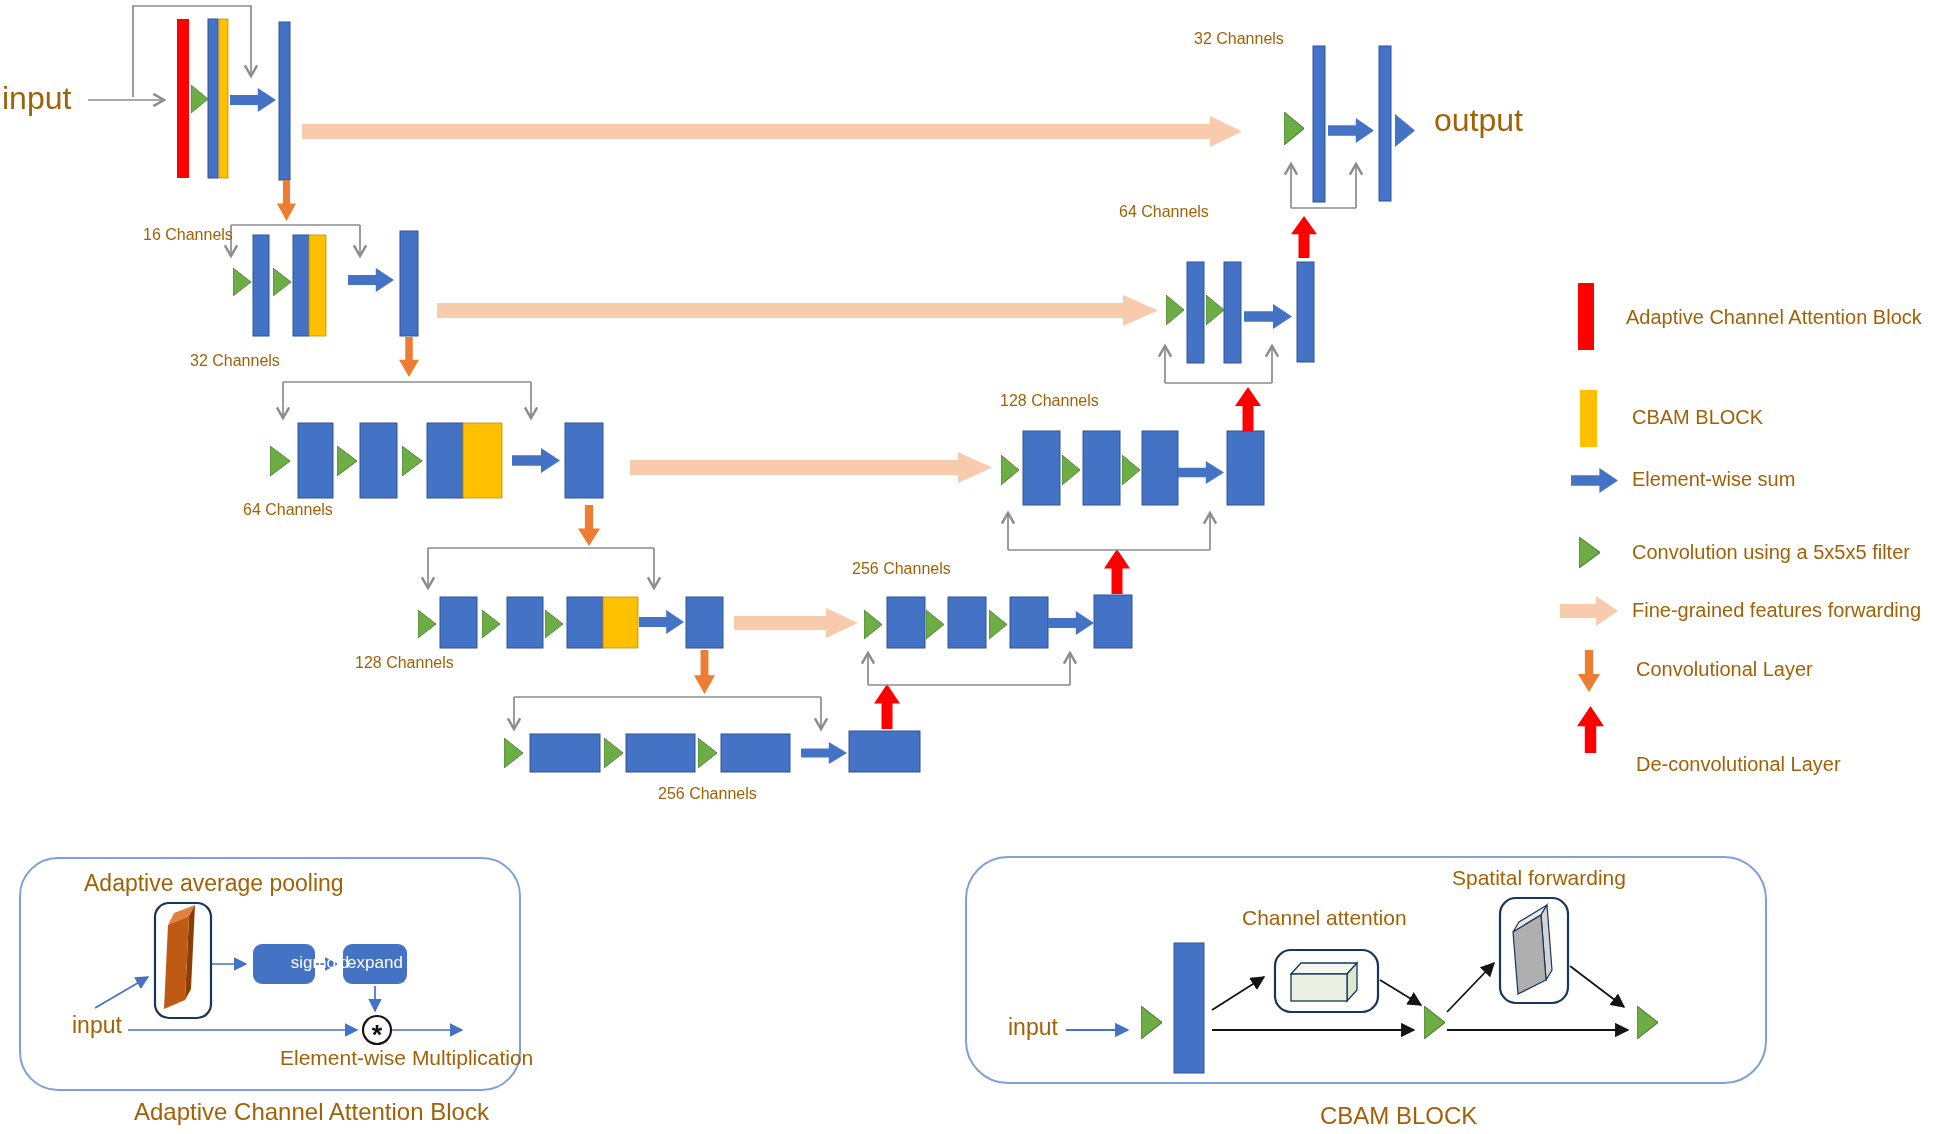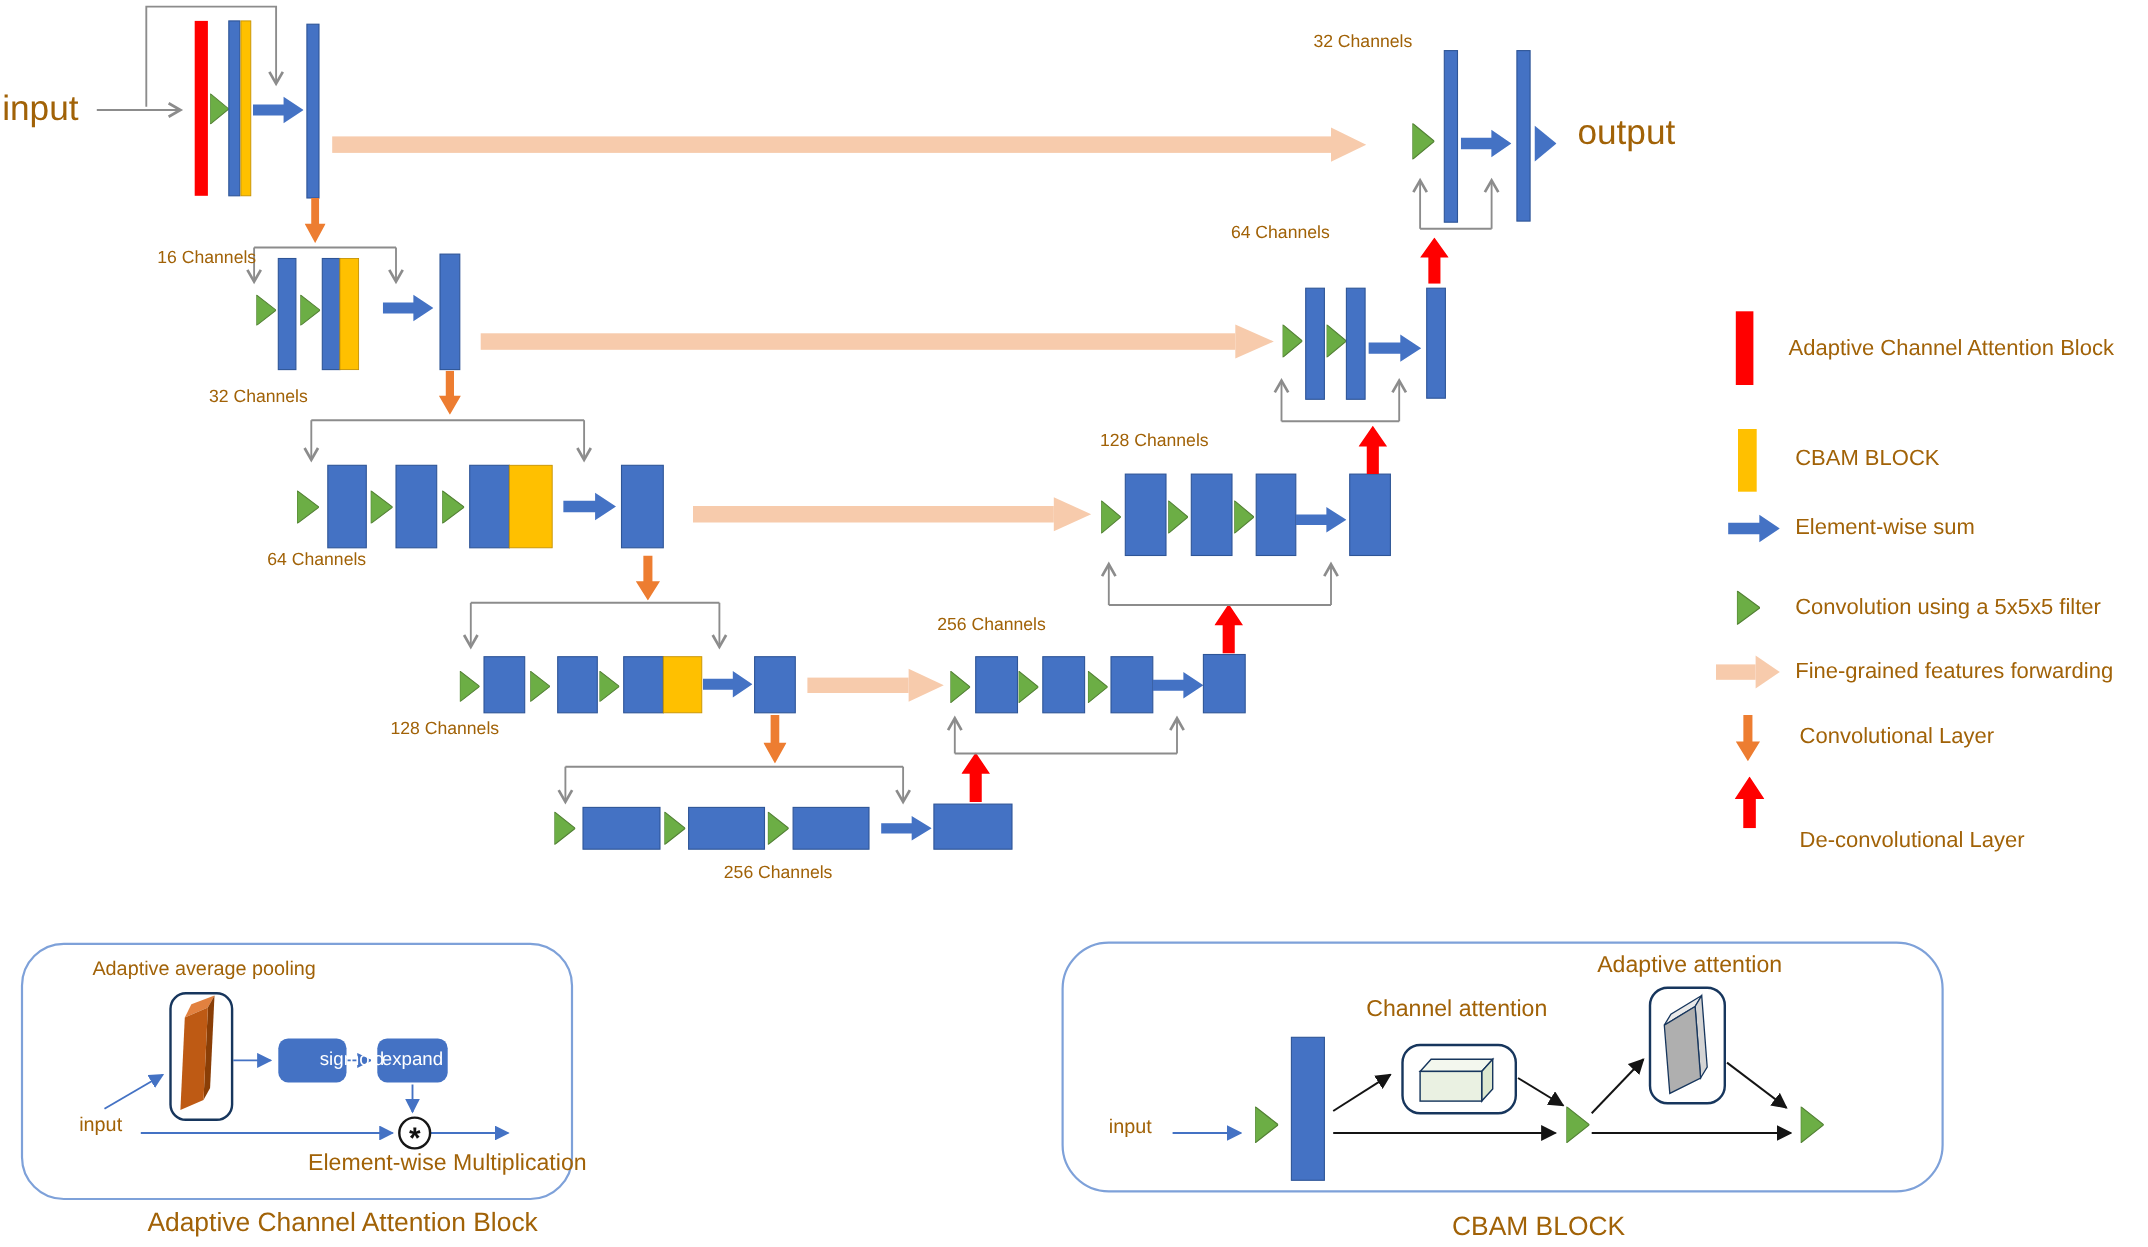--- a/index.html
+++ b/index.html
@@ -4,21 +4,21 @@
 <style>
   html,body{margin:0;padding:0;background:#ffffff;}
   #canvas{position:relative;width:1953px;height:1134px;background:#ffffff;overflow:hidden;
           font-family:"Liberation Sans",sans-serif;}
   svg{position:absolute;left:0;top:0;}
   .lbl{position:absolute;color:#a16207;white-space:nowrap;line-height:1.15;}
   .lbl-ch{font-size:16px;}
   .lbl-big{font-size:32px;}
   .lbl-legend{font-size:20px;}
   .lbl-panel{font-size:21px;}
-  .lbl-panel-title{font-size:18px;}
+  .lbl-panel-title{font-size:23px;}
   .lbl-caption{font-size:24px;}
   .boxlbl{position:absolute;color:#ffffff;font-size:17px;text-align:center;}
   .star{position:absolute;font-size:27px;font-weight:bold;color:#111;text-align:center;line-height:1;}
 </style>
 </head>
 <body>
 
 <div id="canvas">
 
 <svg width="1953" height="1134" viewBox="0 0 1953 1134">
@@ -261,16 +261,16 @@
 <div class="lbl lbl-panel-title" style="left:84px;top:870px;">Adaptive average  pooling</div>
 <div class="boxlbl" style="left:253px;top:953px;width:62px;padding-left:36px;">sigmoid</div>
 <div class="boxlbl" style="left:343px;top:953px;width:64px;">expand</div>
 <div class="lbl lbl-panel-title" style="left:72px;top:1012px;">input</div>
 <div class="star" style="left:367px;top:1022px;width:20px;">*</div>
 <div class="lbl lbl-panel" style="left:280px;top:1046px;">Element-wise Multiplication</div>
 <div class="lbl lbl-caption" style="left:134px;top:1098px;">Adaptive Channel Attention Block</div>
 
 <div class="lbl lbl-panel-title" style="left:1008px;top:1014px;">input</div>
 <div class="lbl lbl-panel" style="left:1242px;top:906px;">Channel  attention</div>
-<div class="lbl lbl-panel" style="left:1452px;top:866px;">Adaptive attention</div>
+<div class="lbl lbl-panel" style="left:1452px;top:866px;">Spatital forwarding</div>
 <div class="lbl lbl-caption" style="left:1320px;top:1102px;">CBAM BLOCK</div>
 
 </div>
 
 </body></html>

